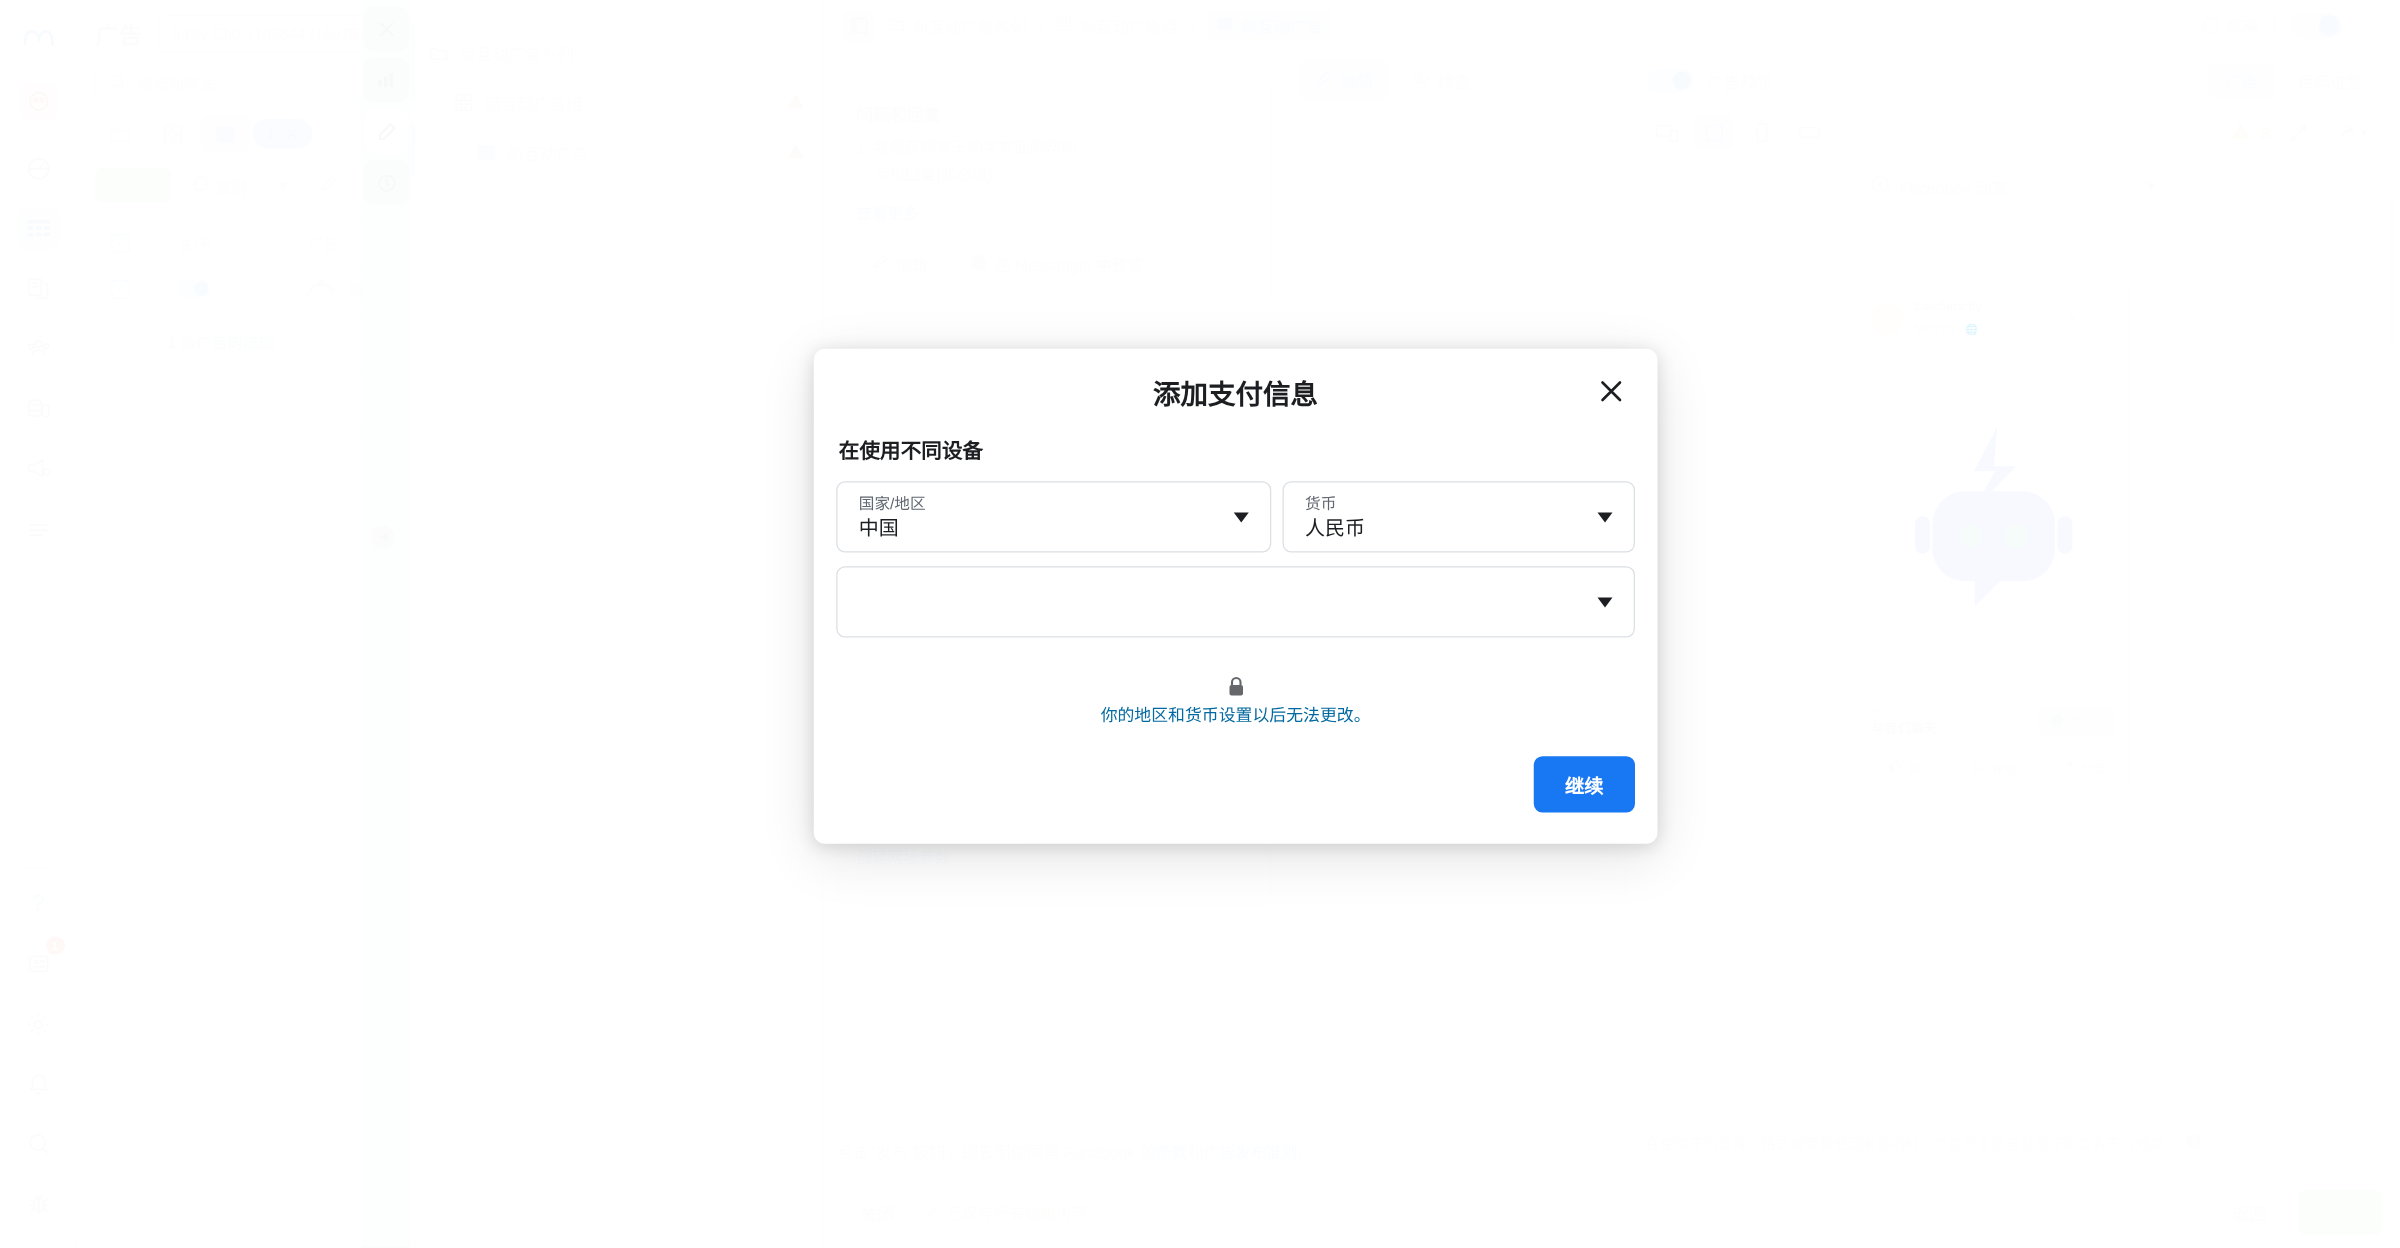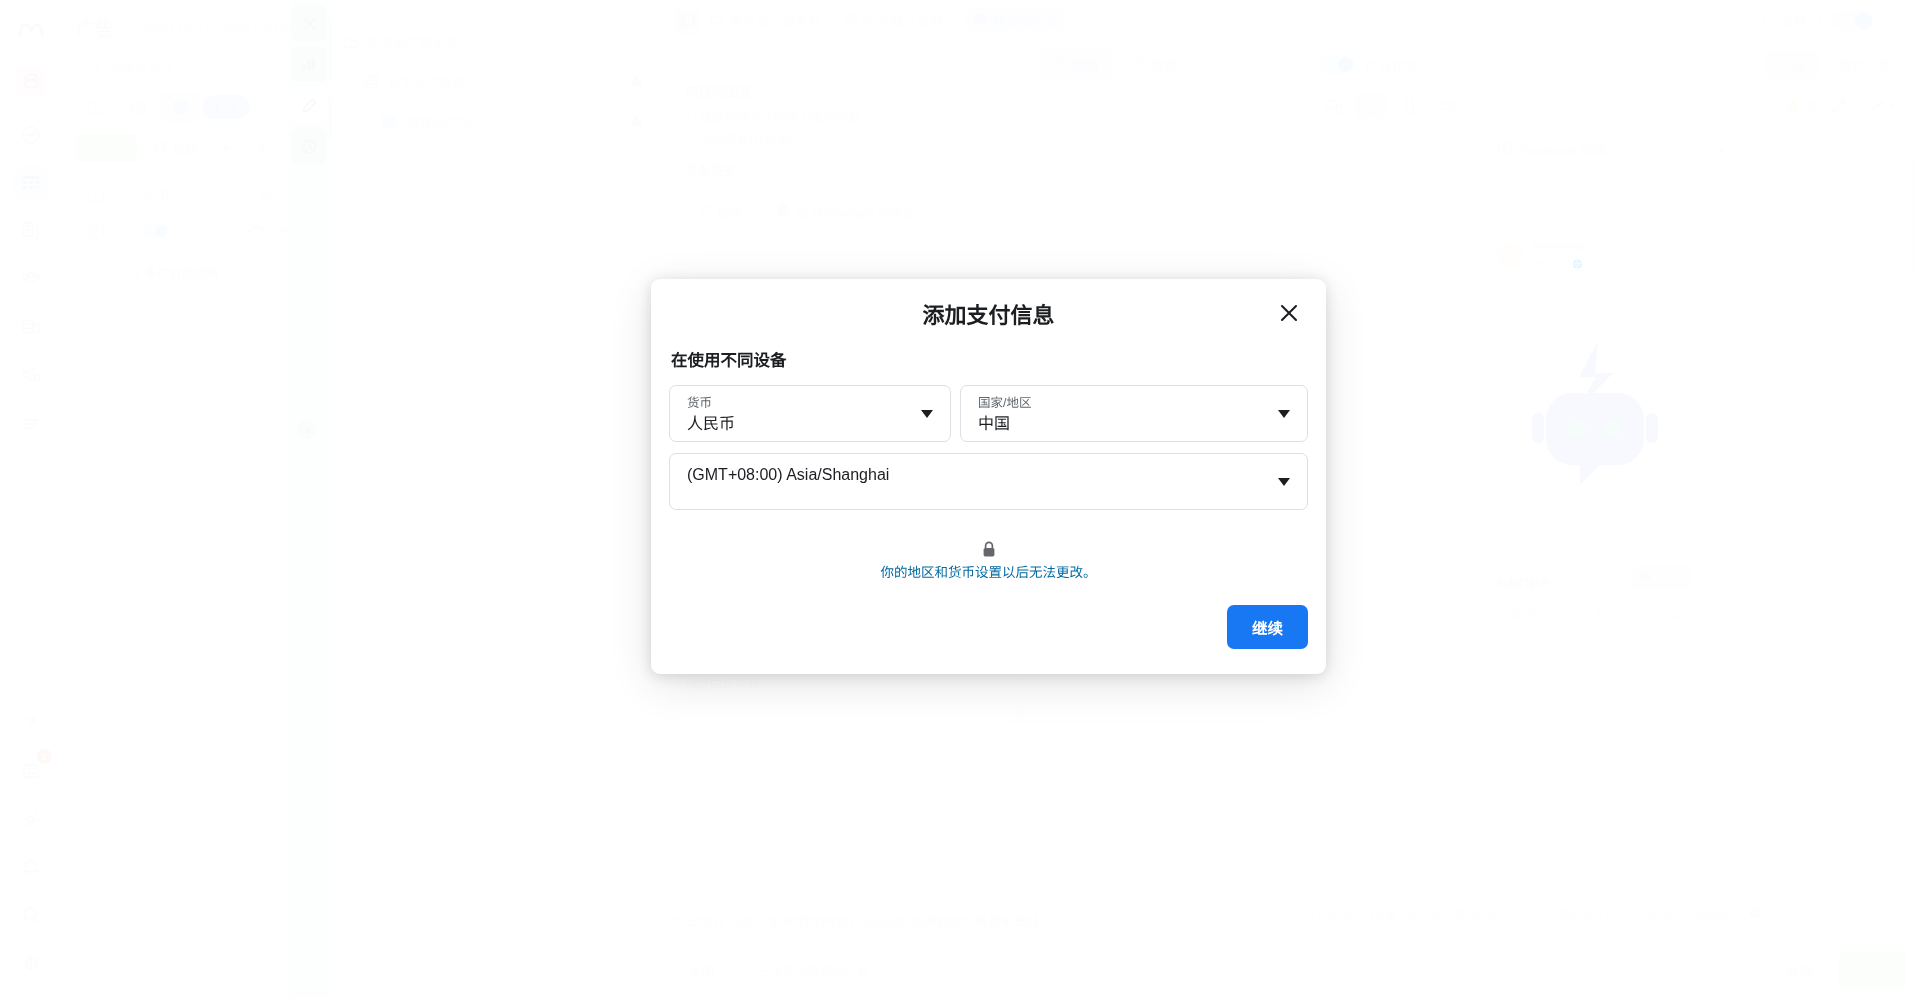--- a/index.html
+++ b/index.html
@@ -835,35 +835,34 @@
         <svg width="22" height="22" viewBox="0 0 22 22" fill="none" stroke="currentColor" stroke-width="2.1" stroke-linecap="round">
           <path d="M4 4l14 14M18 4L4 18"></path>
         </svg>
       </div>
     </div>
 
     <div class="modal-body">
       <div class="section-title">在使用不同设备</div>
 
       <div class="field-row">
+        <div class="field f-country">
+          <div class="flabel">国家/地区</div>
+          <div class="fvalue">中国</div>
+          <span class="caret"></span>
+        </div>
         <div class="field f-currency">
           <div class="flabel">货币</div>
           <div class="fvalue">人民币</div>
           <span class="caret"></span>
         </div>
-        <div class="field f-country">
-          <div class="flabel">国家/地区</div>
-          <div class="fvalue">中国</div>
-          <span class="caret"></span>
-        </div>
       </div>
 
       <div class="field-row">
         <div class="field f-timezone">
-          <div class="fvalue">(GMT+08:00) Asia/Shanghai</div>
           <span class="caret"></span>
         </div>
       </div>
 
       <div class="notice">
         <div class="lock">
           <svg width="14" height="17" viewBox="0 0 14 17" fill="none">
             <path d="M3.6 7V4.8a3.4 3.4 0 0 1 6.8 0V7" stroke="#65676b" stroke-width="1.7"></path>
             <rect x="1.6" y="7" width="10.8" height="8.4" rx="1.6" fill="#65676b"></rect>
           </svg>

